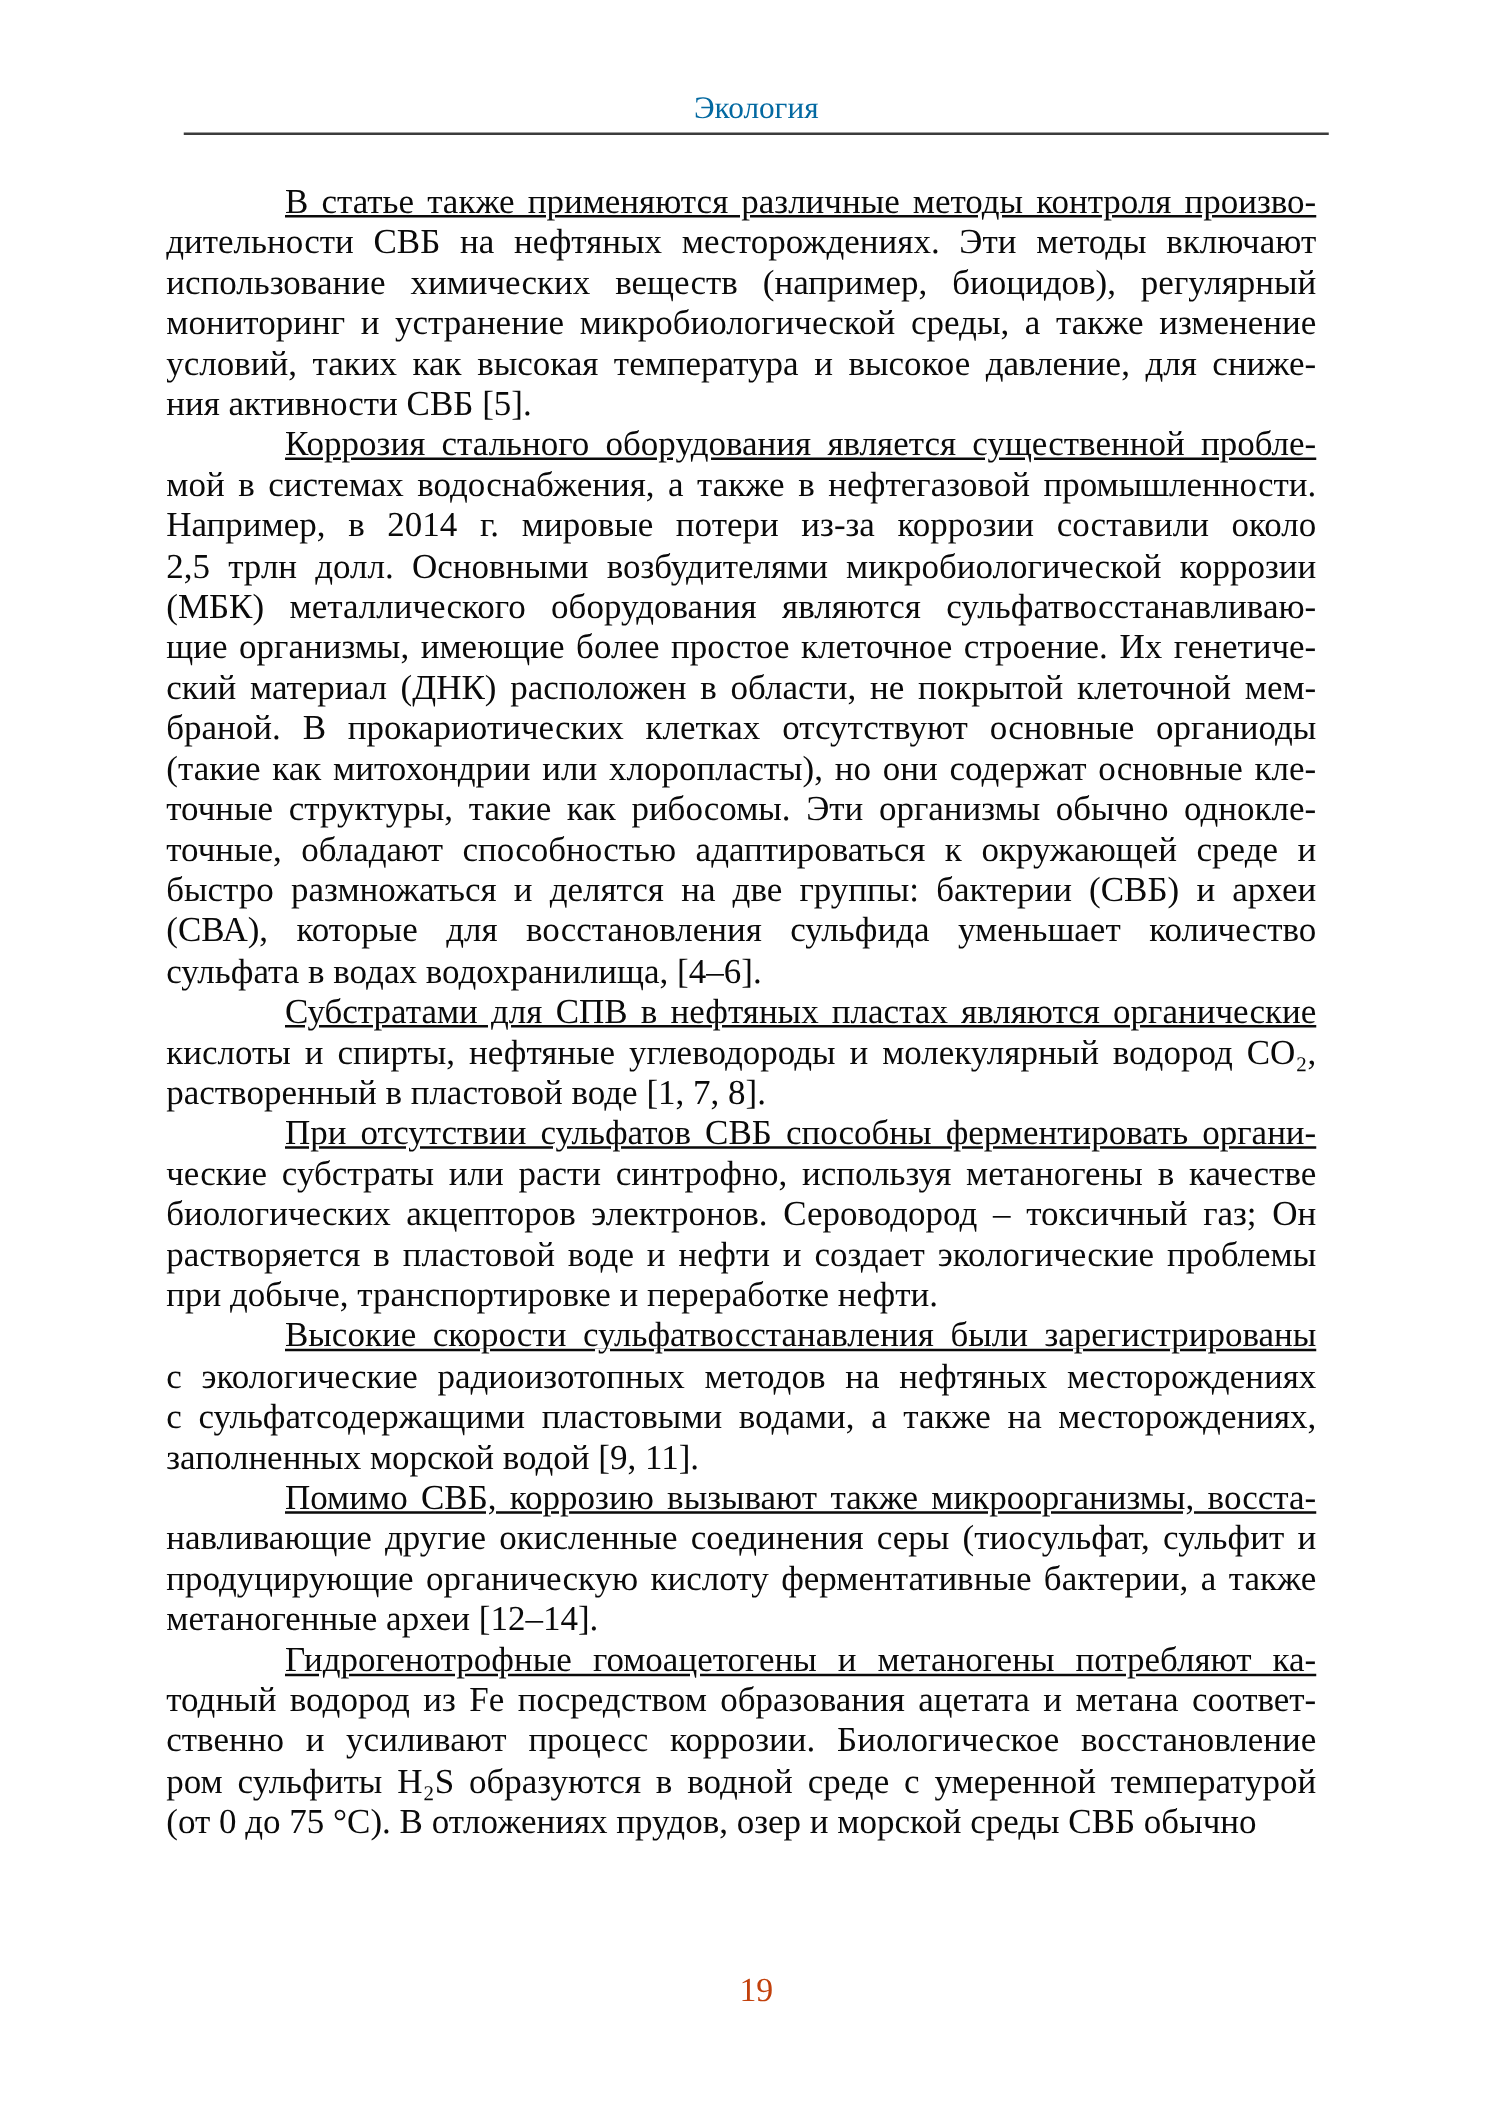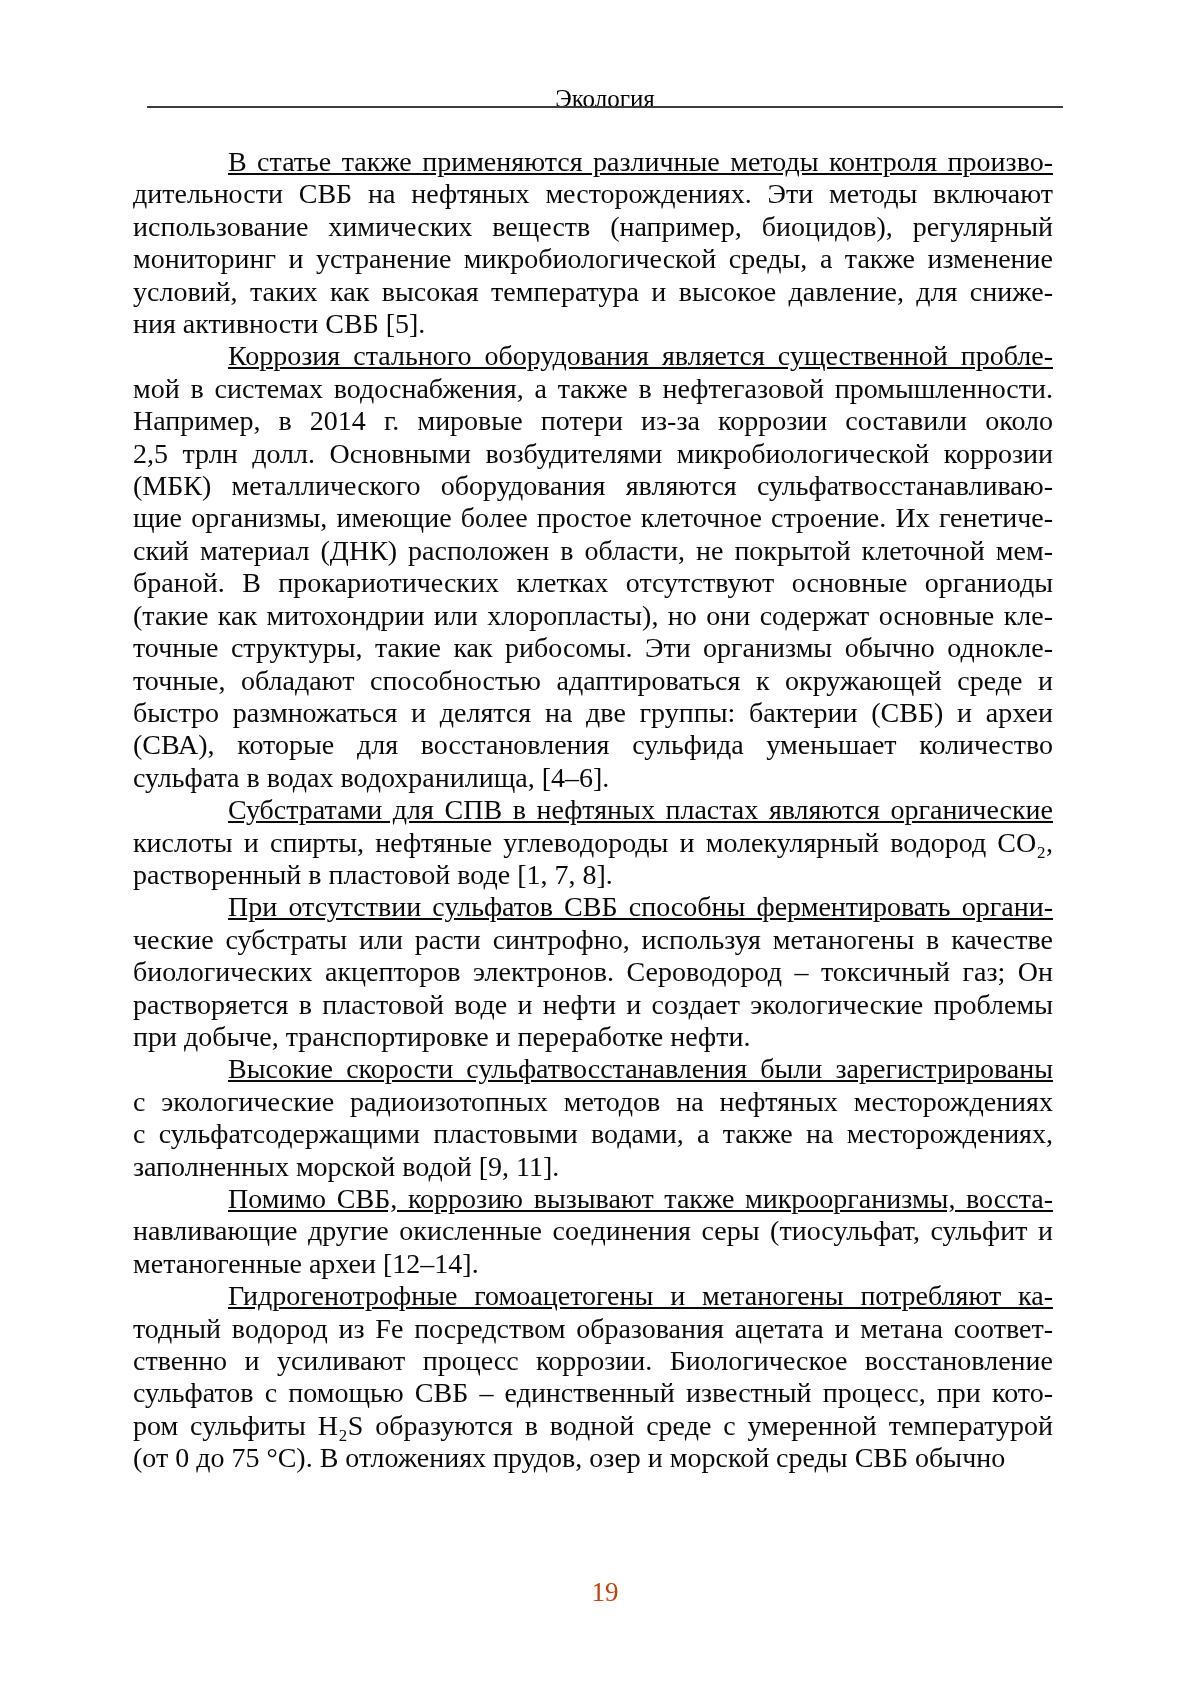--- a/index.html
+++ b/index.html
@@ -13,22 +13,21 @@
     overflow: hidden;
   }
   .running-header {
     position: absolute;
     top: 73px;
     left: 147px;
     width: 916px;
     text-align: center;
     font-size: 25px;
     line-height: 28px;
-    color: #000000;
-    margin-top: 12px;
+    color: #0369a1;
   }
   .header-rule {
     position: absolute;
     top: 106px;
     left: 147px;
     width: 916px;
     height: 0;
     border-bottom: 2px solid #3c3c3c;
   }
   .doc-body {
@@ -103,25 +102,25 @@
       </div>
       <div class="para">
         <div class="tline firstline">Высокие скорости сульфатвосстанавления были зарегистрированы</div>
         <div class="tline">с экологические радиоизотопных методов на нефтяных месторождениях</div>
         <div class="tline">с сульфатсодержащими пластовыми водами, а также на месторождениях,</div>
         <div class="tline lastline">заполненных морской водой [9, 11].</div>
       </div>
       <div class="para">
         <div class="tline firstline">Помимо СВБ, коррозию вызывают также микроорганизмы, восста-</div>
         <div class="tline">навливающие другие окисленные соединения серы (тиосульфат, сульфит и</div>
+        <div class="tline">продуцирующие органическую кислоту ферментативные бактерии, а также</div>
         <div class="tline lastline">метаногенные археи [12–14].</div>
       </div>
       <div class="para">
         <div class="tline firstline">Гидрогенотрофные гомоацетогены и метаногены потребляют ка-</div>
         <div class="tline">тодный водород из Fe посредством образования ацетата и метана соответ-</div>
         <div class="tline">ственно и усиливают процесс коррозии. Биологическое восстановление</div>
-        <div class="tline">сульфатов с помощью СВБ – единственный известный процесс, при кото-</div>
         <div class="tline">ром сульфиты H₂S образуются в водной среде с умеренной температурой</div>
         <div class="tline lastline">(от 0 до 75 °С). В отложениях прудов, озер и морской среды СВБ обычно</div>
       </div>
     </div>
   <div class="page-number">19</div>
 </div>
 
 </body></html>

